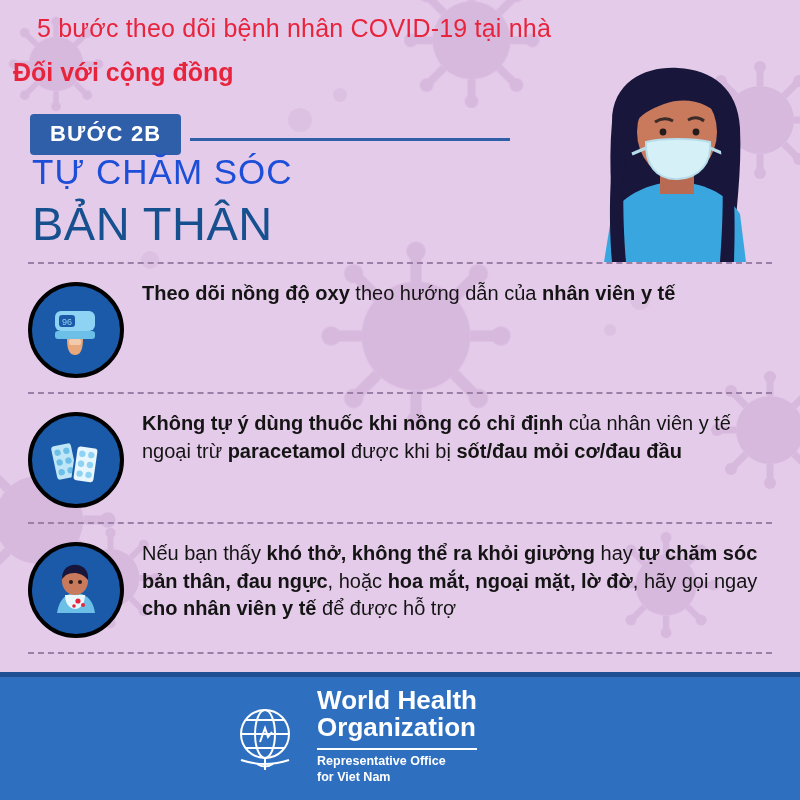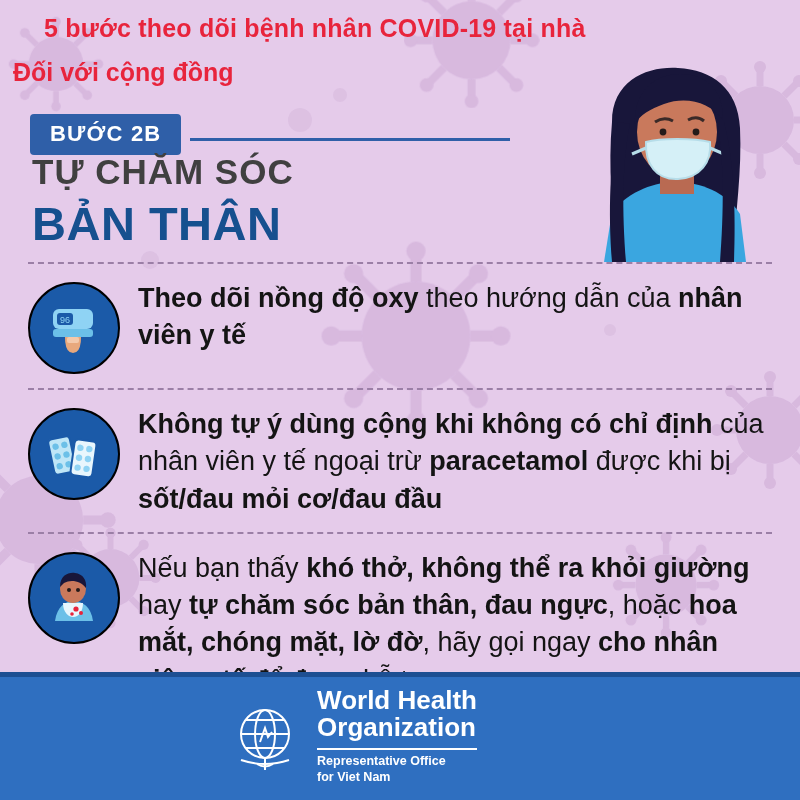--- a/index.html
+++ b/index.html
@@ -12,60 +12,60 @@
     position:relative;width:800px;height:800px;overflow:hidden;
     background:#e5cbea;
   }
   
   .bg-layer{position:absolute;inset:0;overflow:hidden;}
   
   .header{
     position:absolute;left:0;top:0;width:800px;height:108px;
   }
   .title-l1{
-    position:absolute;left:44px;top:14px;
-    font-size:25px;font-weight:bold;color:#e8243c;letter-spacing:.2px;
+    position:absolute;left:37px;top:14px;
+    font-size:25px;font-weight:normal;color:#e8243c;letter-spacing:.2px;
   }
   .title-l2{
     position:absolute;left:13px;top:58px;
     font-size:25px;font-weight:bold;color:#e8243c;
   }
   
   .step-badge{
     position:absolute;left:30px;top:114px;
     background:#2f5fa8;color:#fff;
     padding:7px 20px 8px 20px;border-radius:4px;
     font-size:22px;font-weight:bold;letter-spacing:1.2px;
   }
   .badge-rule{
     position:absolute;left:190px;top:138px;width:320px;height:3px;
     background:#2f5fa8;
   }
   .head-1{
     position:absolute;left:32px;top:152px;
-    font-size:35px;font-weight:bold;color:#404040;letter-spacing:1px;
+    font-size:35px;font-weight:normal;color:#1d4ed8;letter-spacing:1px;
   }
   .head-2{
     position:absolute;left:32px;top:196px;
-    font-size:47px;font-weight:bold;color:#16508f;letter-spacing:.5px;
+    font-size:47px;font-weight:normal;color:#16508f;letter-spacing:.5px;
   }
   
   .woman{position:absolute;right:20px;top:62px;width:220px;height:200px;}
   
   .rows{position:absolute;left:0;top:262px;width:800px;}
   .row{position:relative;display:flex;align-items:flex-start;padding:14px 30px 14px 28px;}
   .sep{height:0;border-top:2px dashed #9b7fa6;margin:0 28px;}
   .icon-circle{
     flex:0 0 auto;width:88px;height:88px;border-radius:50%;
-    background:#1b5aa8;border:2px solid #000000;
+    background:#1b5aa8;border:4px solid #000000;
     display:flex;align-items:center;justify-content:center;
     margin-top:4px;
   }
   .txt{
-    margin-left:18px;color:#141414;font-size:27px;line-height:1.38;
+    margin-left:18px;color:#141414;font-size:20px;line-height:1.38;
     padding-top:2px;
   }
   .txt b{font-weight:bold;}
   
   .footer{
     position:absolute;left:0;bottom:0;width:800px;height:128px;
     background:#2f6fc0;
   }
   .footer-strip{position:absolute;left:0;top:0;width:800px;height:5px;background:#1d4f92;}
   .footer-inner{
@@ -213,21 +213,21 @@
                 <circle cx="43.5" cy="22" r="3.2"></circle>
               <circle cx="34.5" cy="32" r="3.2"></circle>
                 <circle cx="43.5" cy="32" r="3.2"></circle>
               <circle cx="34.5" cy="42" r="3.2"></circle>
                 <circle cx="43.5" cy="42" r="3.2"></circle>
             </g>
           </g>
         </svg>
       </div>
       <div class="txt">
-        <b>Không tự ý dùng cộng khi không có chỉ định</b><span> của nhân viên y tế ngoại trừ </span><b>paracetamol</b><span> được khi bị </span><b>sốt/đau mỏi cơ/đau đầu</b>
+        <b>Không tự ý dùng thuốc khi nồng có chỉ định</b><span> của nhân viên y tế ngoại trừ </span><b>paracetamol</b><span> được khi bị </span><b>sốt/đau mỏi cơ/đau đầu</b>
       </div>
     </div>
 
     <div class="sep"></div>
 
     <div class="row">
       <div class="icon-circle">
         <svg width="58" height="58" viewBox="0 0 58 58">
           <path d="M10 52 C12 38 20 32 28 32 C38 32 46 38 48 52 Z" fill="#6cc0e8"></path>
           <path d="M18 34 C18 44 24 48 28 48 C34 48 38 42 38 34 Z" fill="#e8f6fd"></path>
@@ -236,21 +236,21 @@
           <circle cx="24" cy="21" r="2" fill="#241b1a"></circle>
           <circle cx="33" cy="21" r="2" fill="#241b1a"></circle>
           <g fill="#e8243c">
             <circle cx="31" cy="40" r="2.6"></circle>
               <circle cx="36" cy="44" r="2"></circle>
               <circle cx="27" cy="45" r="1.8"></circle>
           </g>
         </svg>
       </div>
       <div class="txt">
-        <span>Nếu bạn thấy </span><b>khó thở, không thể ra khỏi giường</b><span> hay </span><b>tự chăm sóc bản thân, đau ngực</b><span>, hoặc </span><b>hoa mắt, chóng mặt, lờ đờ</b><span>, hãy gọi ngay </span><b>cho nhân viên y tế</b><span> để được hỗ trợ</span>
+        <span>Nếu bạn thấy </span><b>khó thở, không thể ra khỏi giường</b><span> hay </span><b>tự chăm sóc bản thân, đau ngực</b><span>, hoặc </span><b>hoa mắt, ngoại mặt, lờ đờ</b><span>, hãy gọi ngay </span><b>cho nhân viên y tế</b><span> để được hỗ trợ</span>
       </div>
     </div>
 
     <div class="sep"></div>
   </div>
 
   <div class="footer">
     <div class="footer-strip"></div>
     <div class="footer-inner">
       <svg width="76" height="76" viewBox="0 0 76 76">

